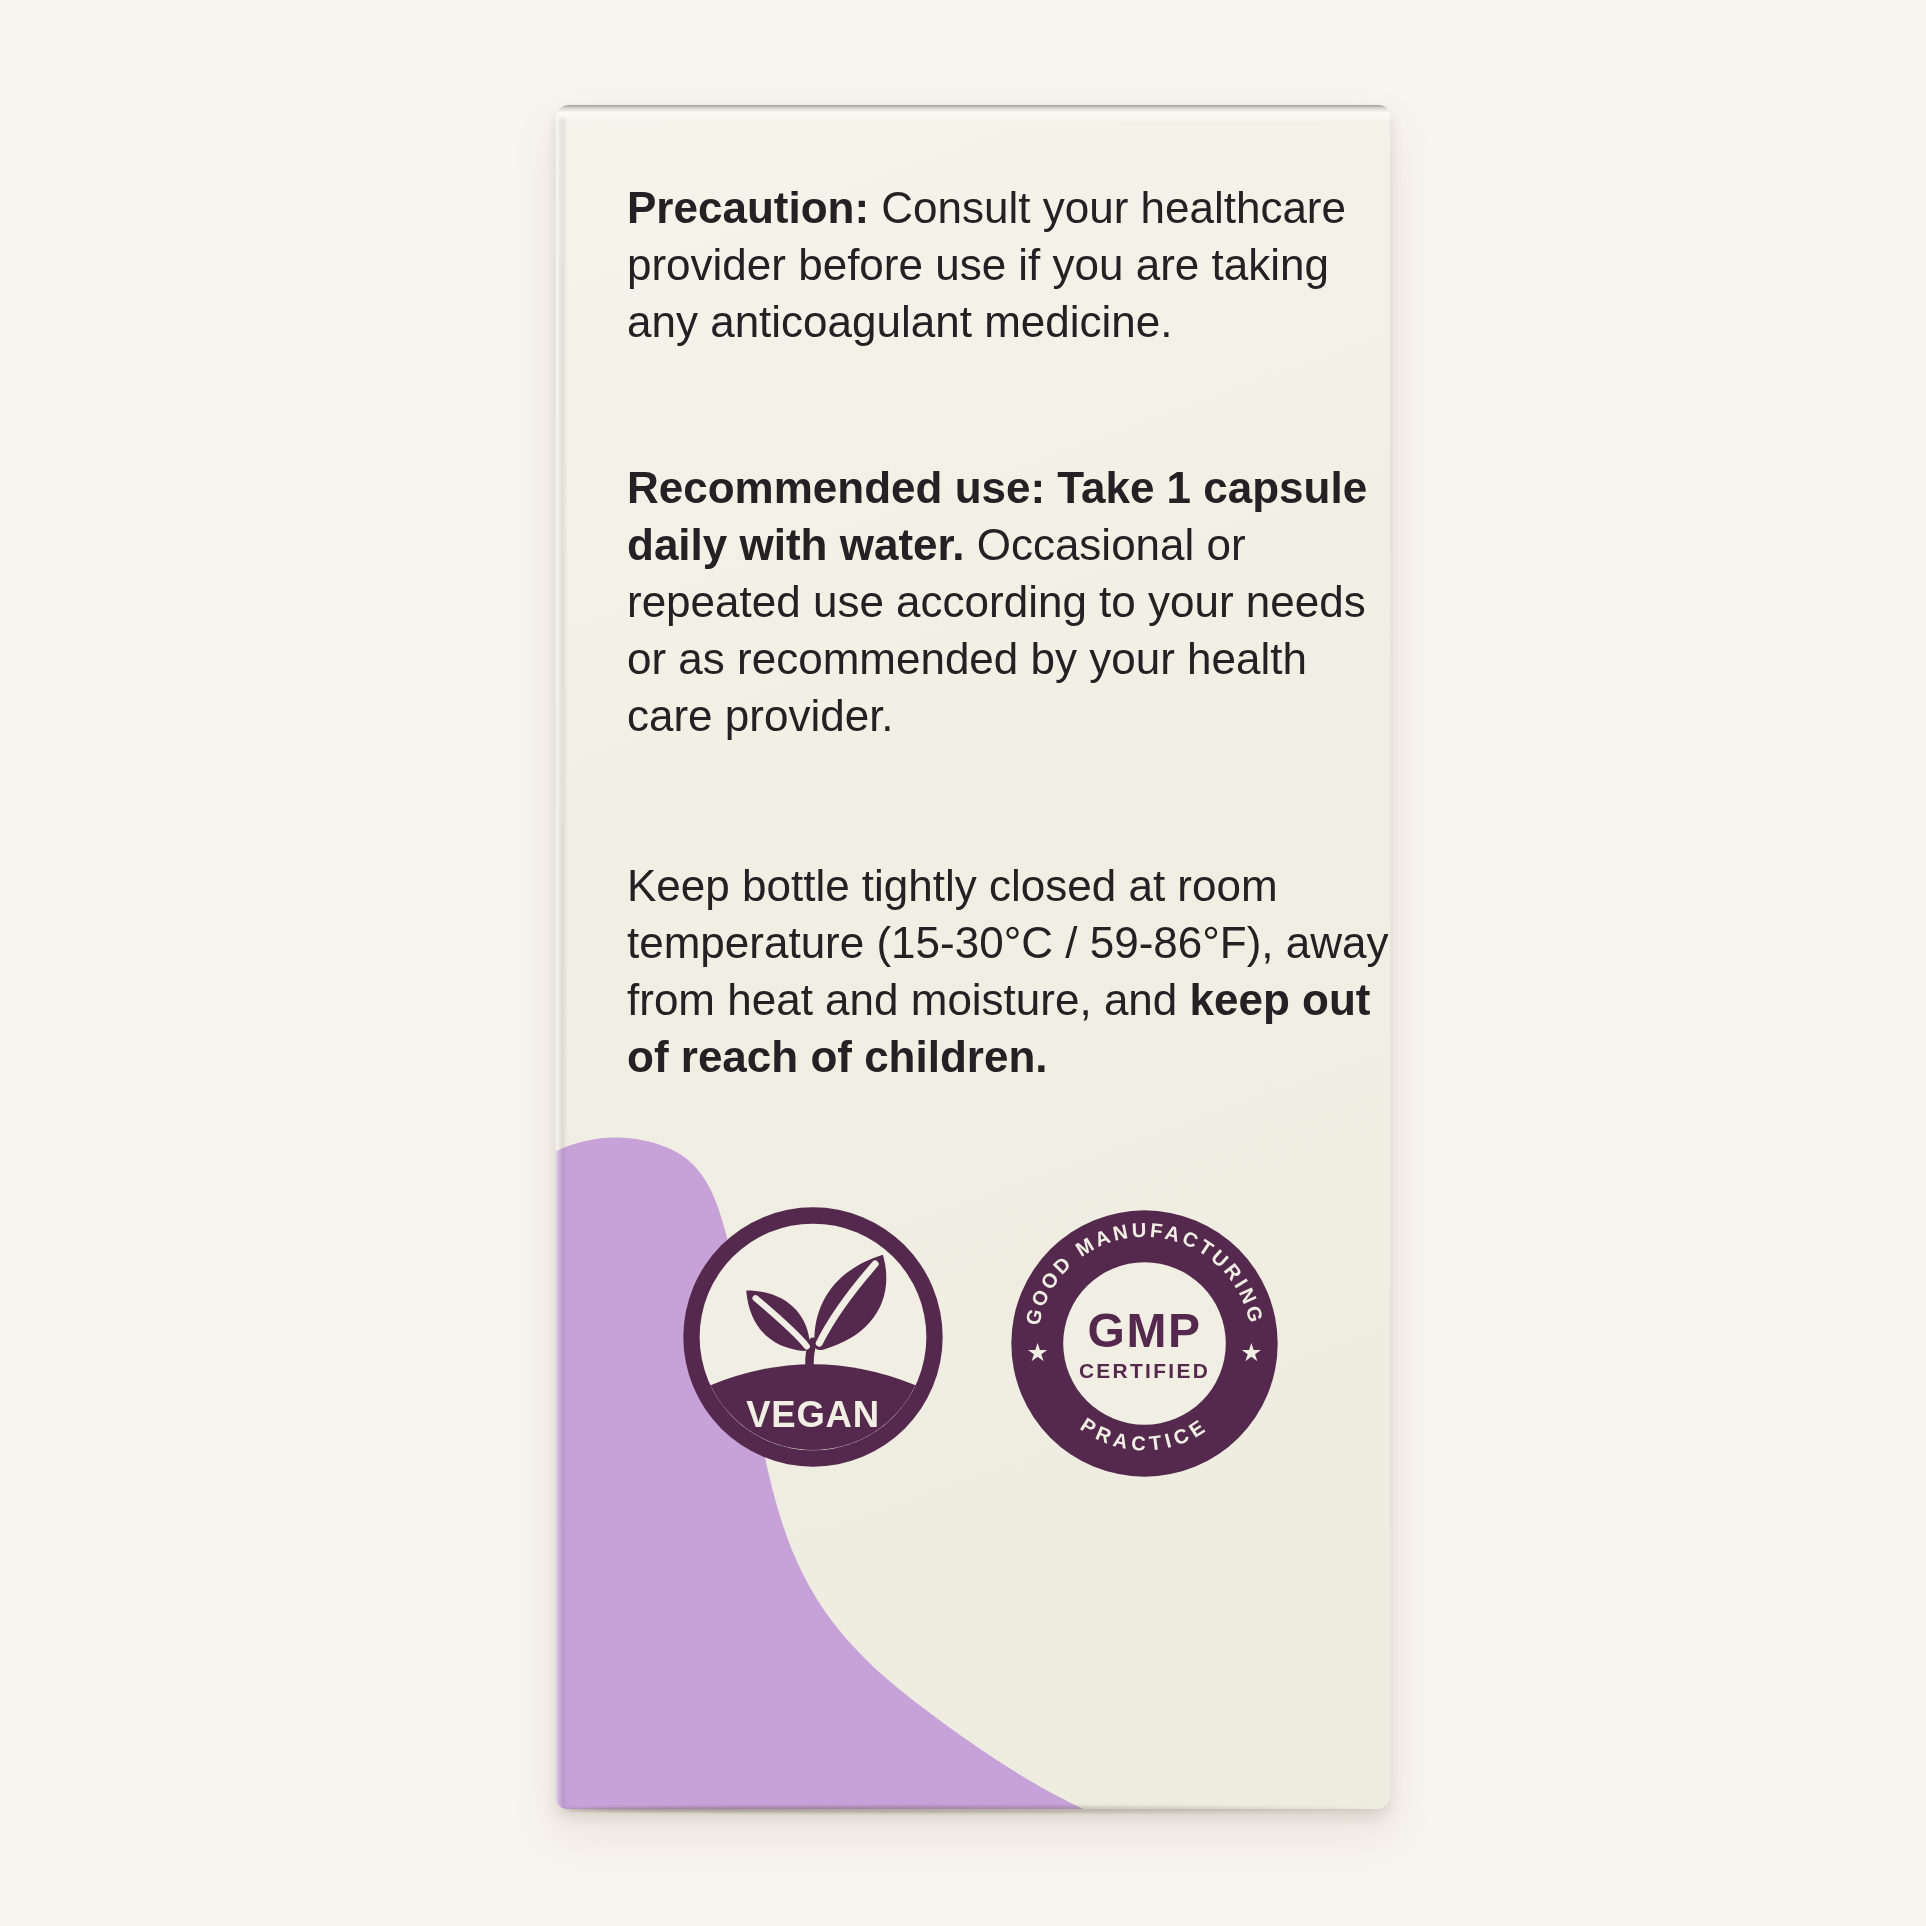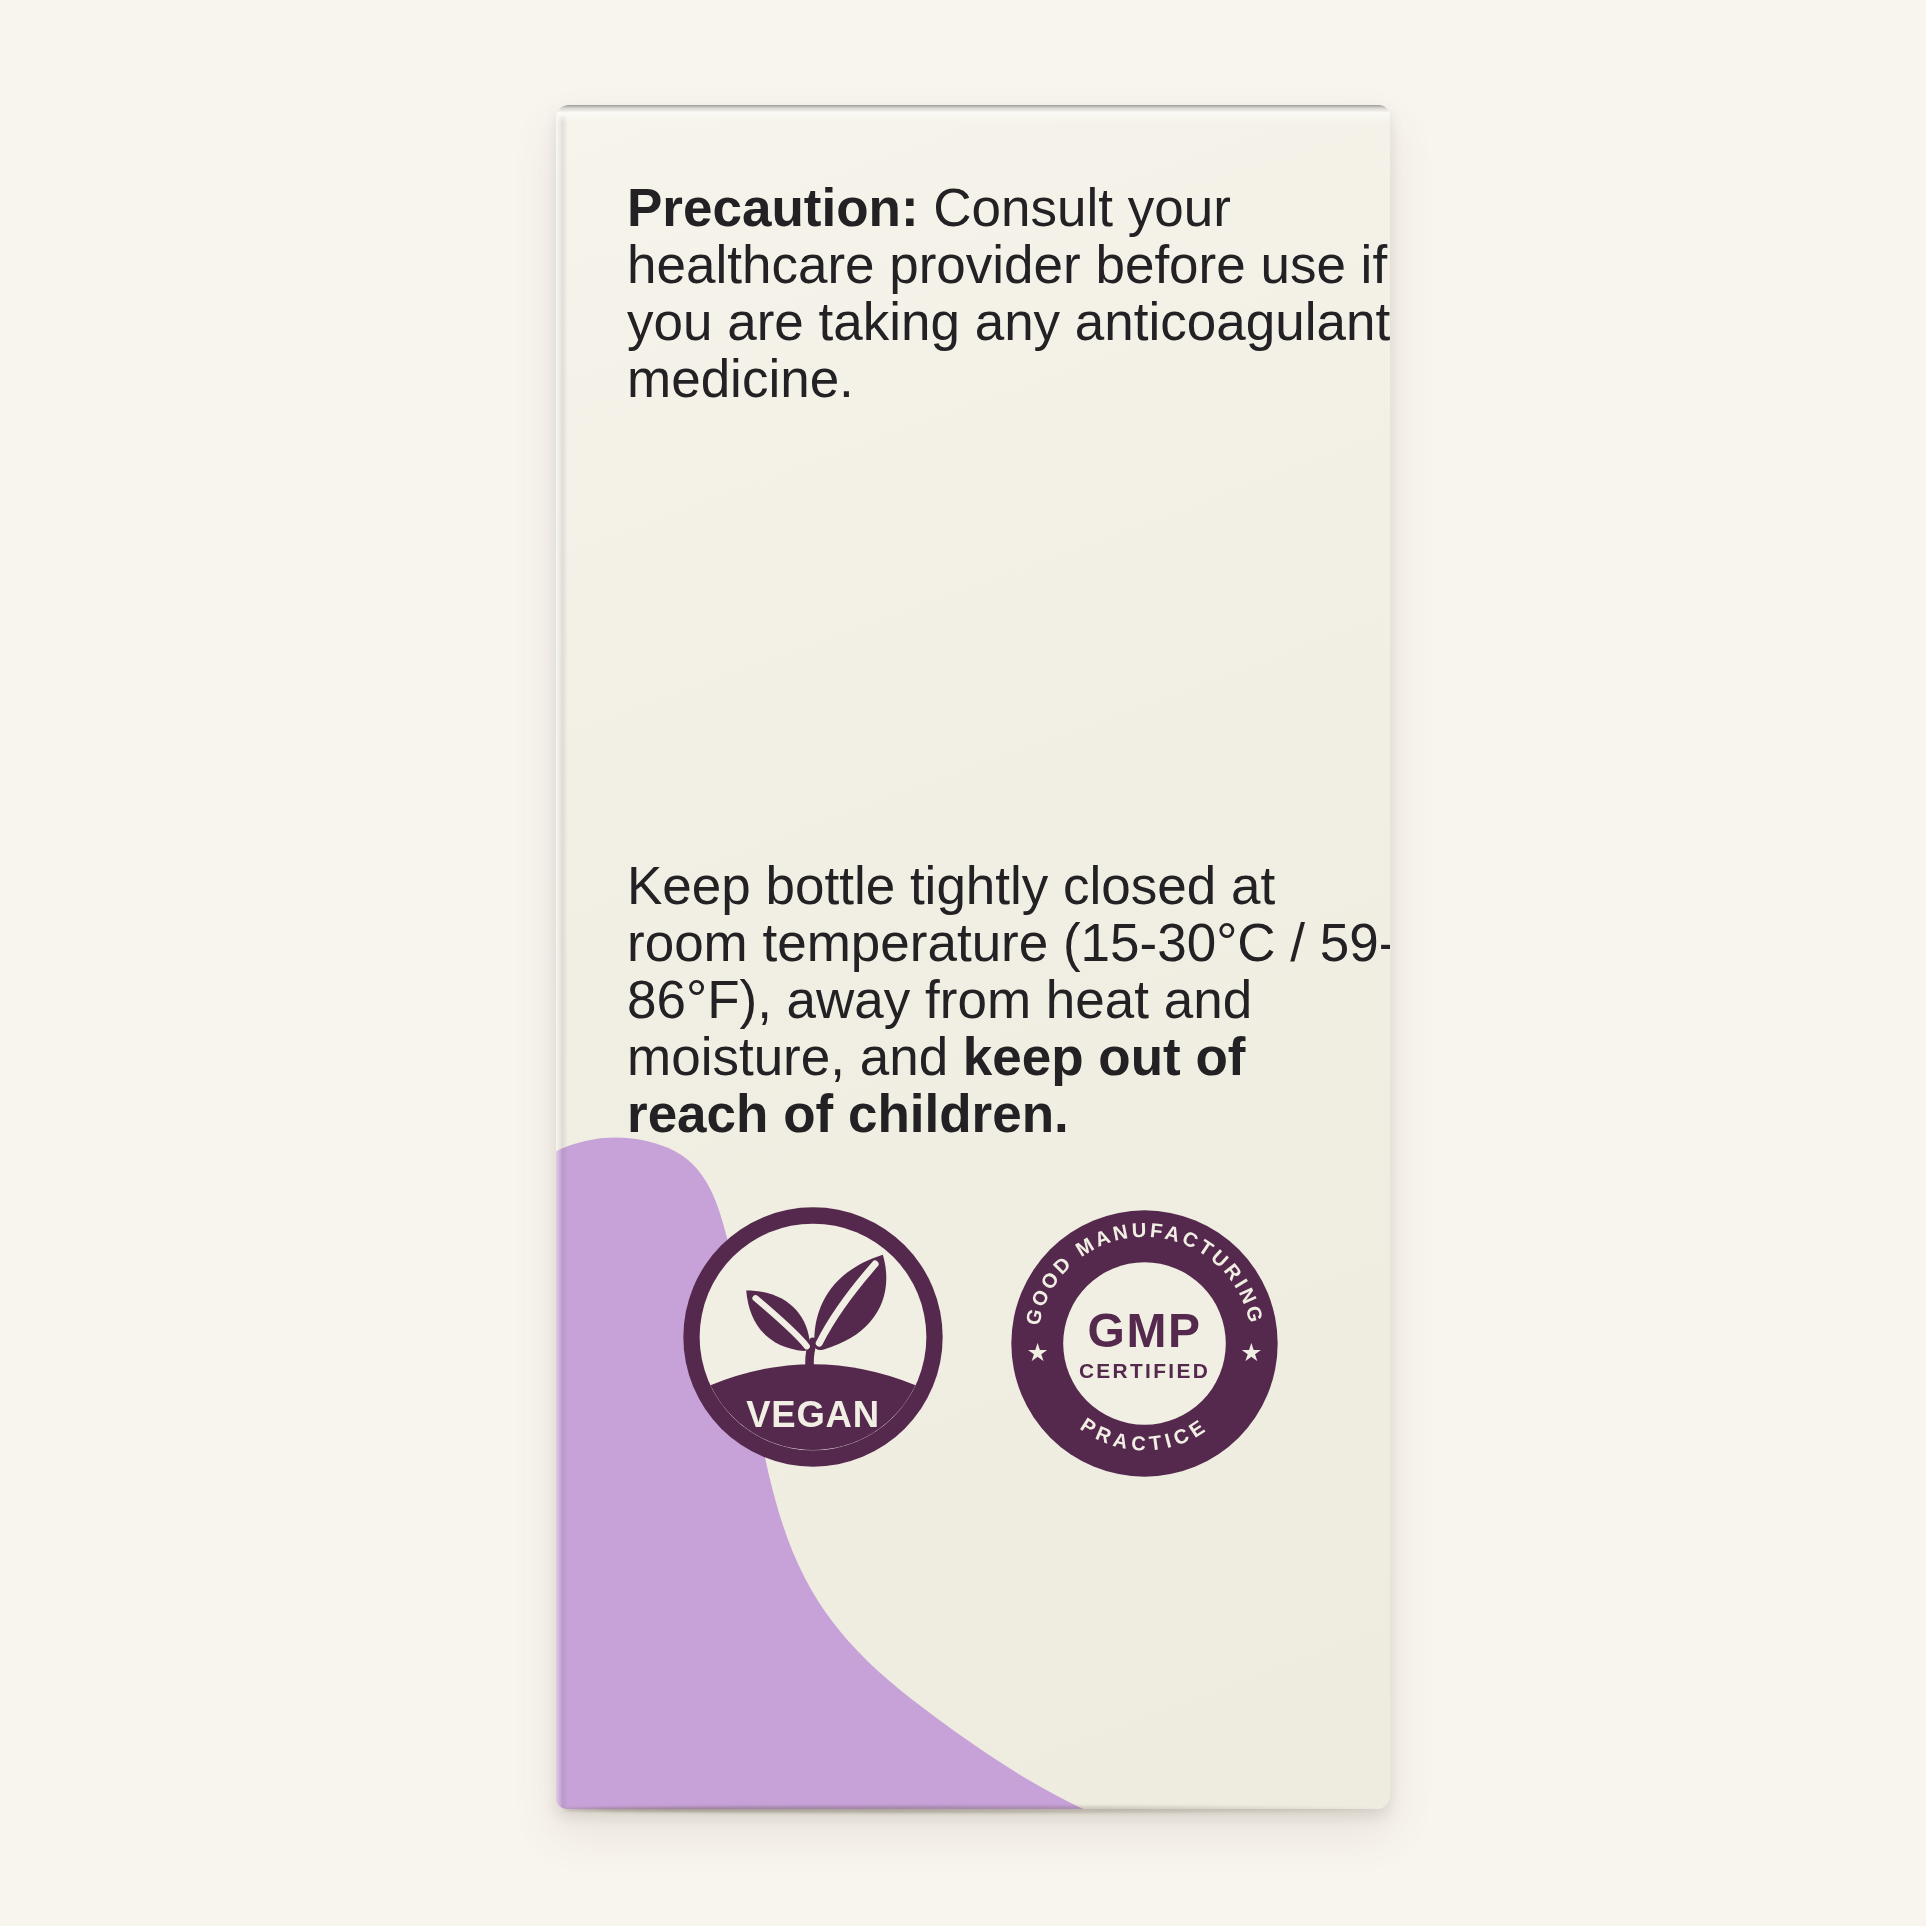--- a/index.html
+++ b/index.html
@@ -37,21 +37,21 @@
     background:linear-gradient(90deg,rgba(88,78,66,.45),rgba(88,78,66,.28) 55%,rgba(88,78,66,.05));
     border-radius:50%;
     filter:blur(1.5px);
   }
   
   .blob-svg{position:absolute;left:0;top:0;}
   
   .para{
     position:absolute;
     left:71px;width:774px;
-    font-size:53px;line-height:57px;
+    font-size:44px;line-height:57px;
     color:#232124;
     letter-spacing:0;
   }
   .para b{font-weight:700;}
   .p1{top:74px;}
   .p2{top:354px;}
   .p3{top:740px;margin-top:12px;}
   .p4{top:1435px;z-index:3;}
   
   .badge{position:absolute;z-index:2;}
@@ -73,20 +73,23 @@
                C 252,1592 252,1696 286,1816
                C 318,1930 368,1996 462,2070
                C 548,2136 616,2180 684,2212
                L 0,2212 Z" fill="#c7a2d8"></path>
     </svg>
 
     <div class="para p1">
       <b>Precaution: </b><span>Consult your healthcare provider before use if you are taking any anticoagulant medicine.</span>
     </div>
 
+    <div class="para p2">
+      <b>Recommended use: Take 1 capsule daily with water. </b><span>Occasional or repeated use according to your needs or as recommended by your health care provider.</span>
+    </div>
 
     <div class="para p3">
       <span>Keep bottle tightly closed at room temperature (15-30°C / 59-86°F), away from heat and moisture, and </span><b>keep out of reach of children.</b>
     </div>
 
 
     <svg class="badge badge-vegan" width="264" height="264" viewBox="0 0 340 340">
       <circle cx="170" cy="170" r="167" fill="#55294d"></circle>
       <circle cx="170" cy="170" r="146" fill="#f1efe3"></circle>
 

